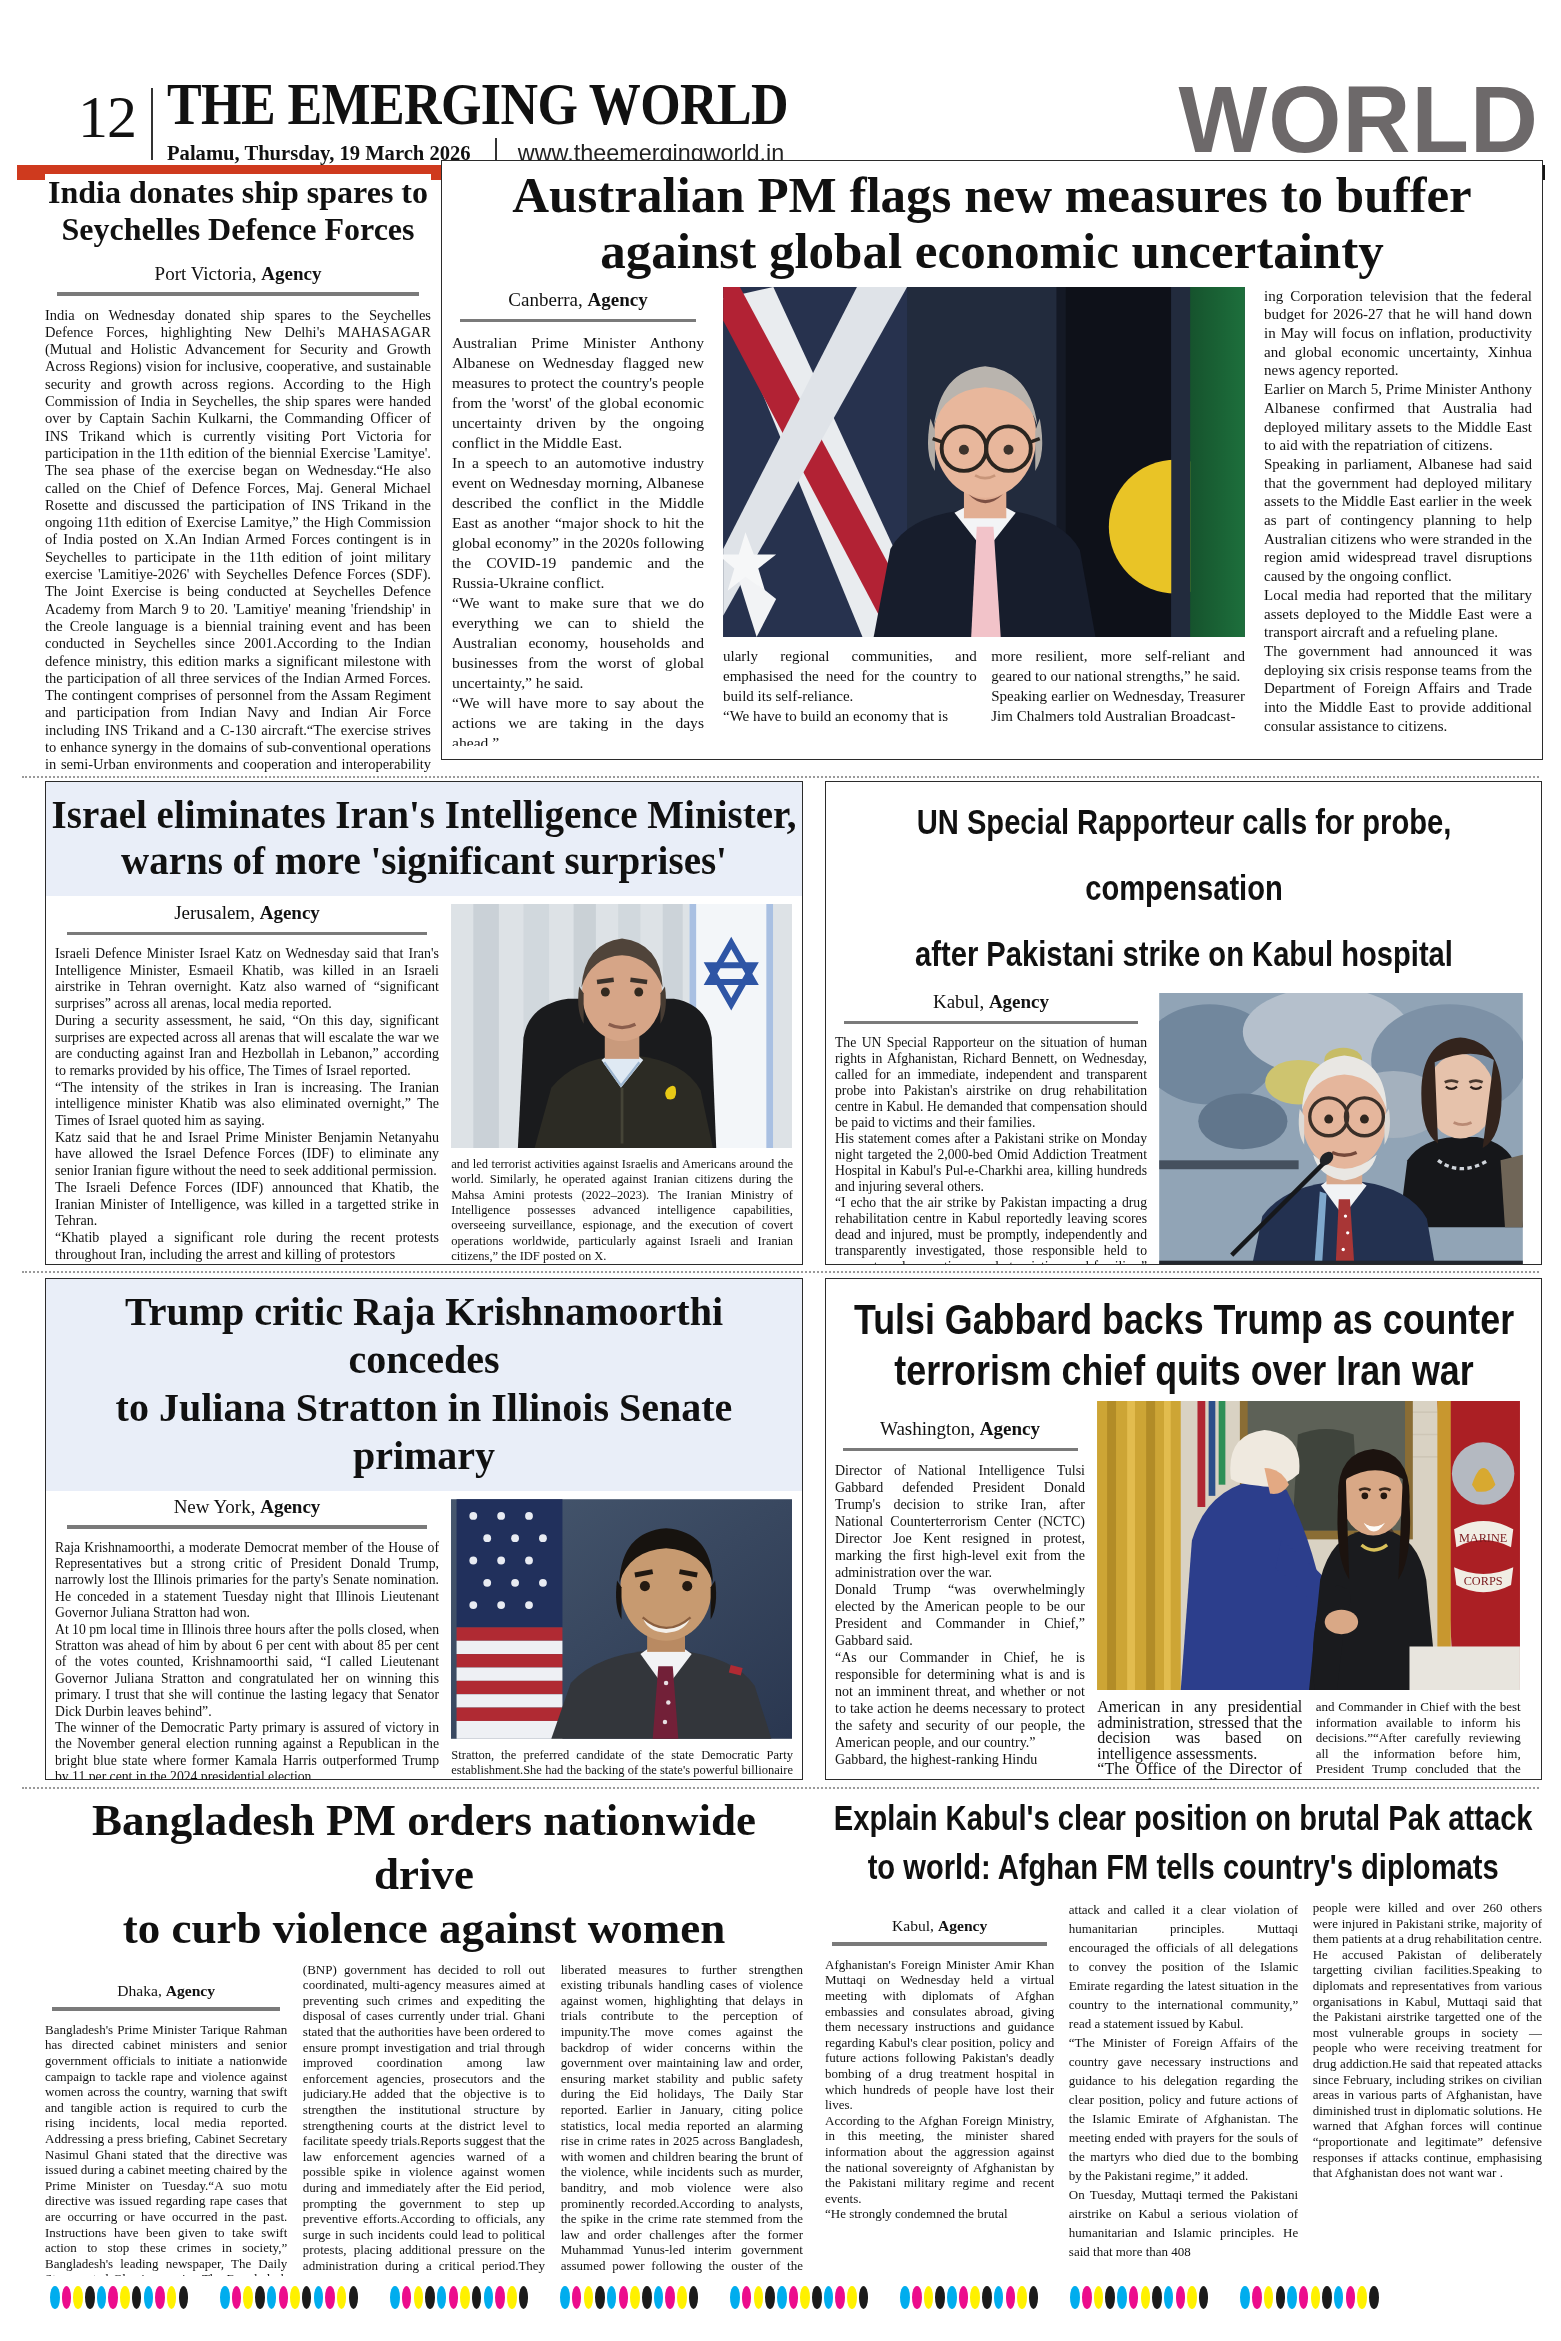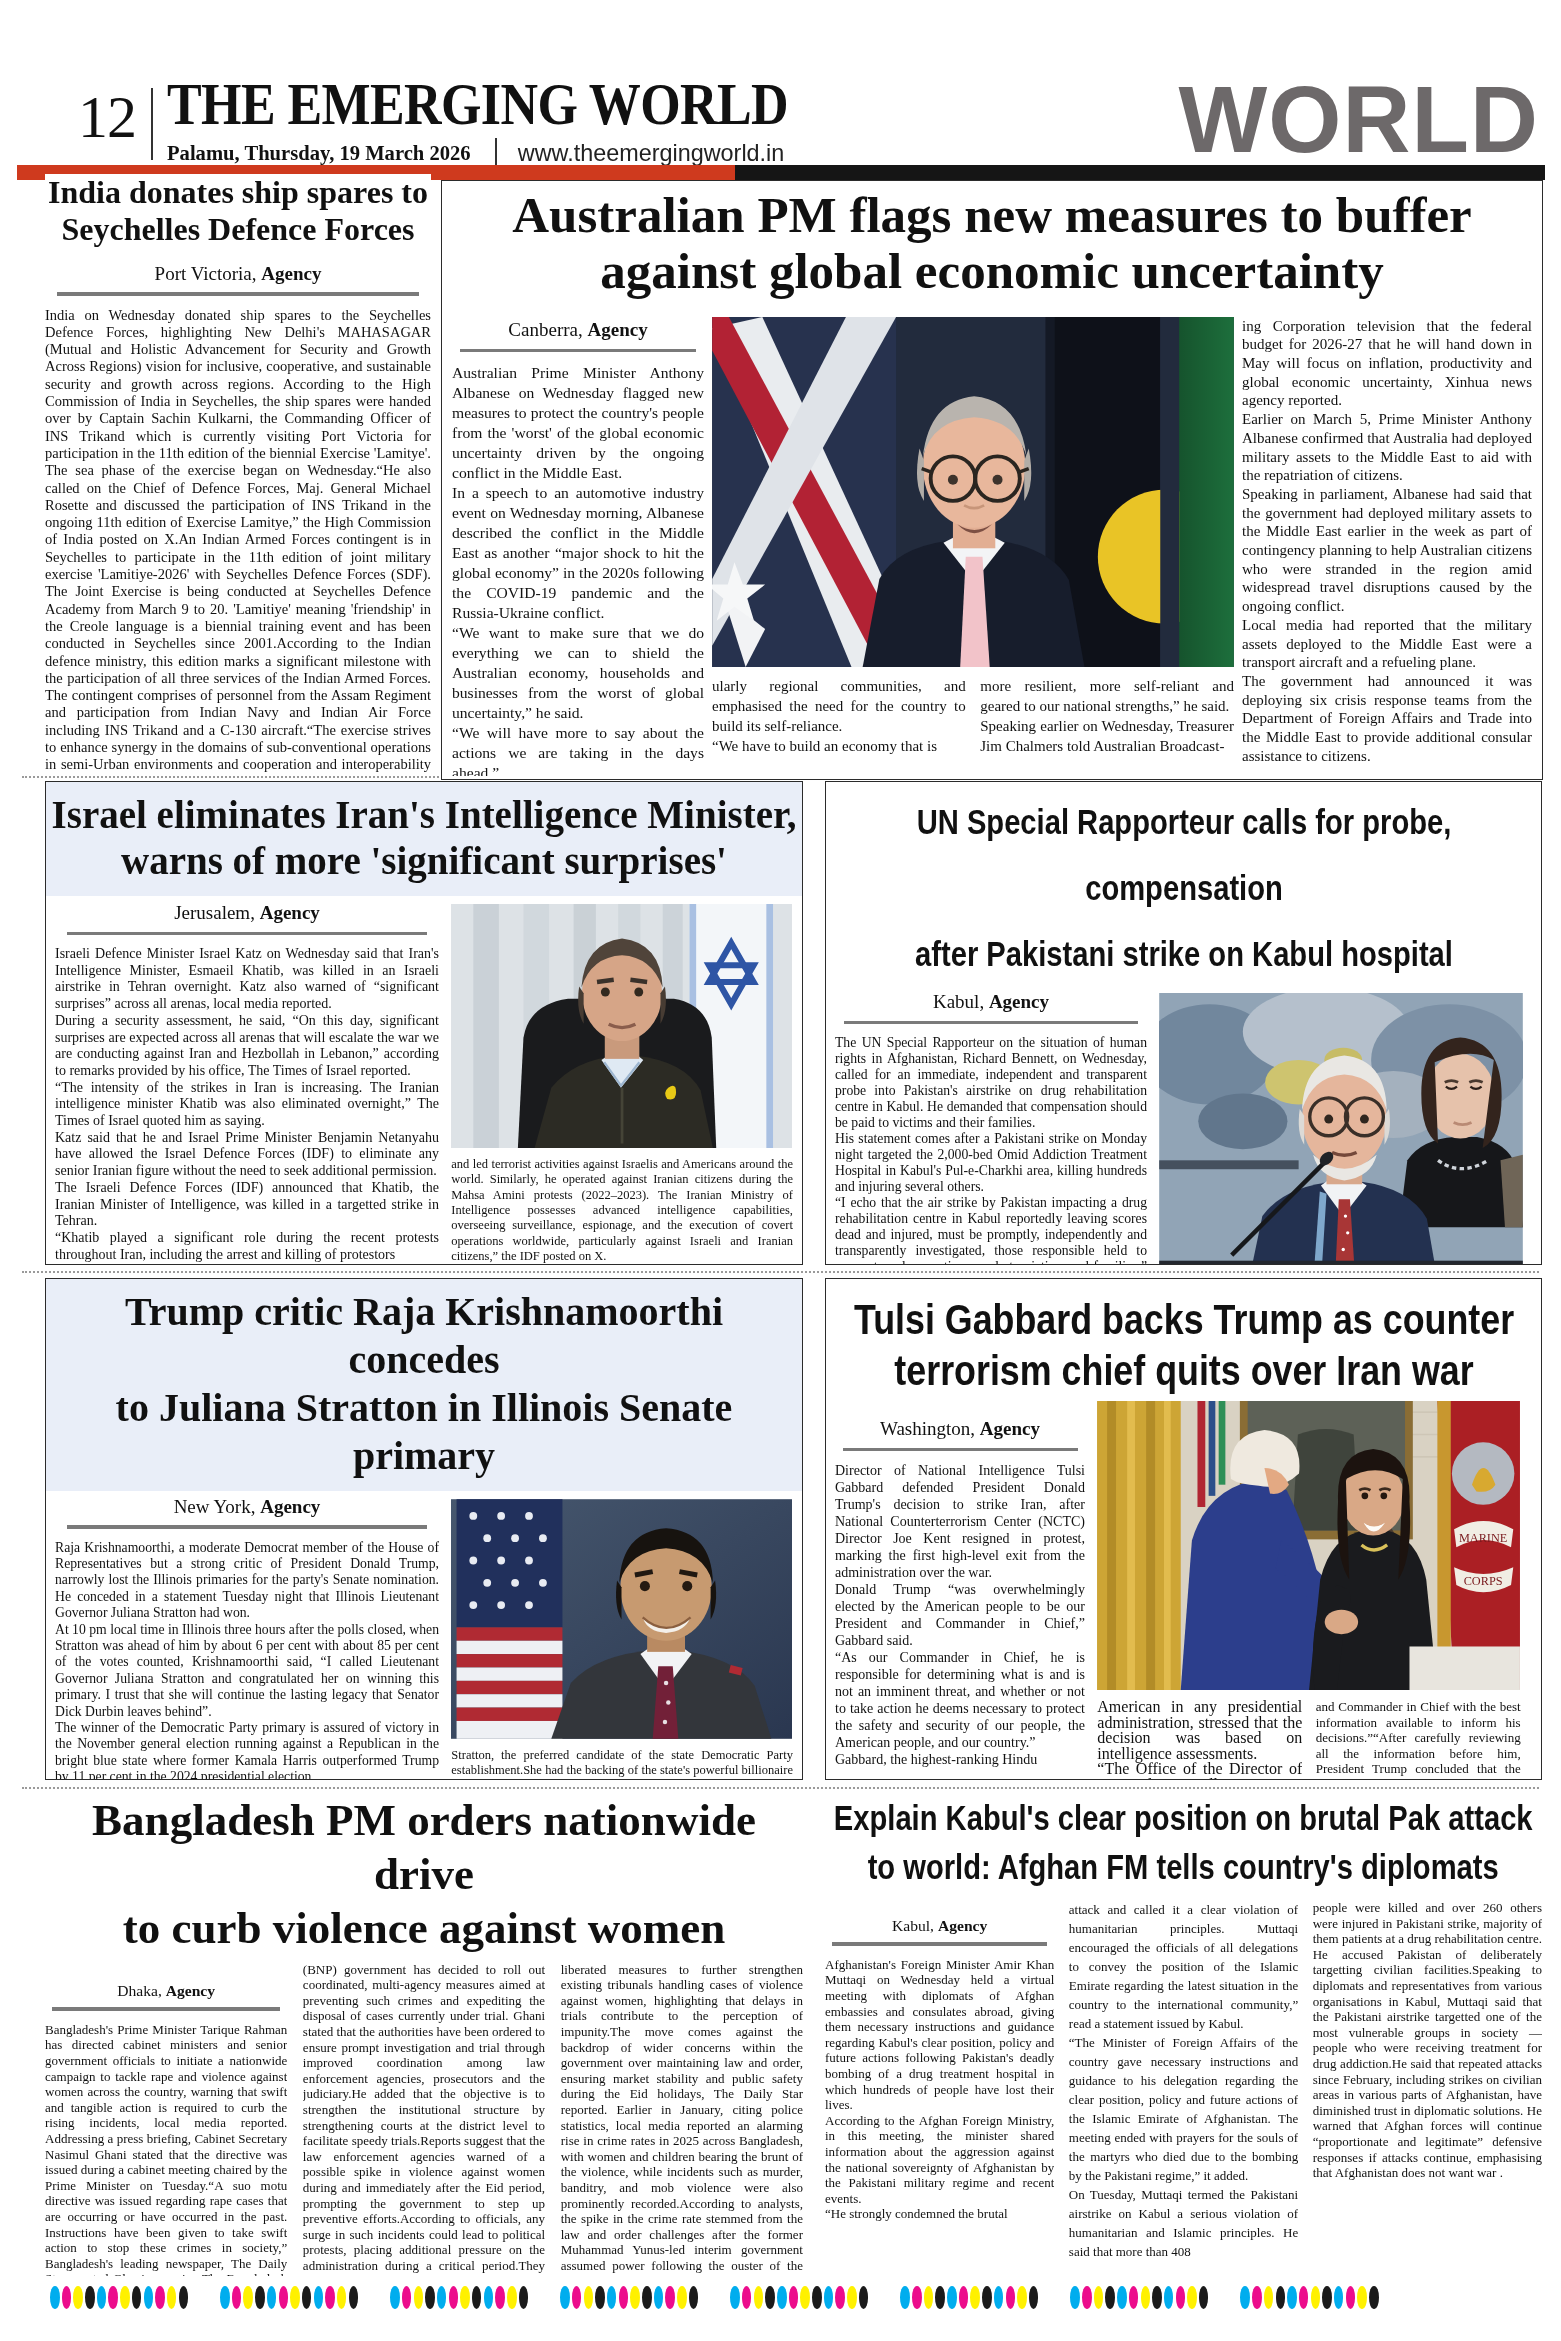--- a/index.html
+++ b/index.html
@@ -69,26 +69,26 @@
     <div>Seychelles Defence Forces</div>
   </div>
   <div class="dateline">
     <span>Port Victoria,</span>
     <b>Agency</b>
   </div>
   <div class="drule"></div>
   <div class="btxt" style="font-size:14.5px;line-height:17.3px;height:468px;">India on Wednesday donated ship spares to the Seychelles Defence Forces, highlighting New Delhi's MAHASAGAR (Mutual and Holistic Advancement for Security and Growth Across Regions) vision for inclusive, cooperative, and sustainable security and growth across regions. According to the High Commission of India in Seychelles, the ship spares were handed over by Captain Sachin Kulkarni, the Commanding Officer of INS Trikand which is currently visiting Port Victoria for participation in the 11th edition of the biennial Exercise 'Lamitye'. The sea phase of the exercise began on Wednesday.“He also called on the Chief of Defence Forces, Maj. General Michael Rosette and discussed the participation of INS Trikand in the ongoing 11th edition of Exercise Lamitye,” the High Commission of India posted on X.An Indian Armed Forces contingent is in Seychelles to participate in the 11th edition of joint military exercise 'Lamitiye-2026' with Seychelles Defence Forces (SDF). The Joint Exercise is being conducted at Seychelles Defence Academy from March 9 to 20. 'Lamitiye' meaning 'friendship' in the Creole language is a biennial training event and has been conducted in Seychelles since 2001.According to the Indian defence ministry, this edition marks a significant milestone with the participation of all three services of the Indian Armed Forces. The contingent comprises of personnel from the Assam Regiment and participation from Indian Navy and Indian Air Force including INS Trikand and a C-130 aircraft.“The exercise strives to enhance synergy in the domains of sub-conventional operations in semi-Urban environments and cooperation and interoperability between both the sides during peacekeeping operations.</div>
 </div>
 
-<div class="article boxed" style="left:441px;top:180px;width:1102px;height:600px;padding:5.6px 10px;box-sizing:border-box;">
+<div class="article boxed" style="left:441px;top:160px;width:1102px;height:600px;padding:5.6px 10px;box-sizing:border-box;">
   <div class="headline" style="font-size:51px;line-height:56px;">
     <div>Australian PM flags new measures to buffer</div>
     <div>against global economic uncertainty</div>
   </div>
-  <div class="cols" style="gap:8px;margin-top:18px;">
+  <div class="cols" style="gap:19px;margin-top:8px;">
     <div style="width:252px;flex:none;">
       <div class="dateline" style="margin-top:2.2px;">
         <span>Canberra,</span>
         <b>Agency</b>
       </div>
       <div class="drule"></div>
       <div class="btxt" style="font-size:15.6px;line-height:20px;height:413px;">Australian Prime Minister Anthony Albanese on Wednesday flagged new measures to protect the country's people from the 'worst' of the global economic uncertainty driven by the ongoing conflict in the Middle East.
 In a speech to an automotive industry event on Wednesday morning, Albanese described the conflict in the Middle East as another “major shock to hit the global economy” in the 2020s following the COVID-19 pandemic and the Russia-Ukraine conflict.
 “We want to make sure that we do everything we can to shield the Australian economy, households and businesses from the worst of global uncertainty,” he said.
 “We will have more to say about the actions we are taking in the days ahead.”

